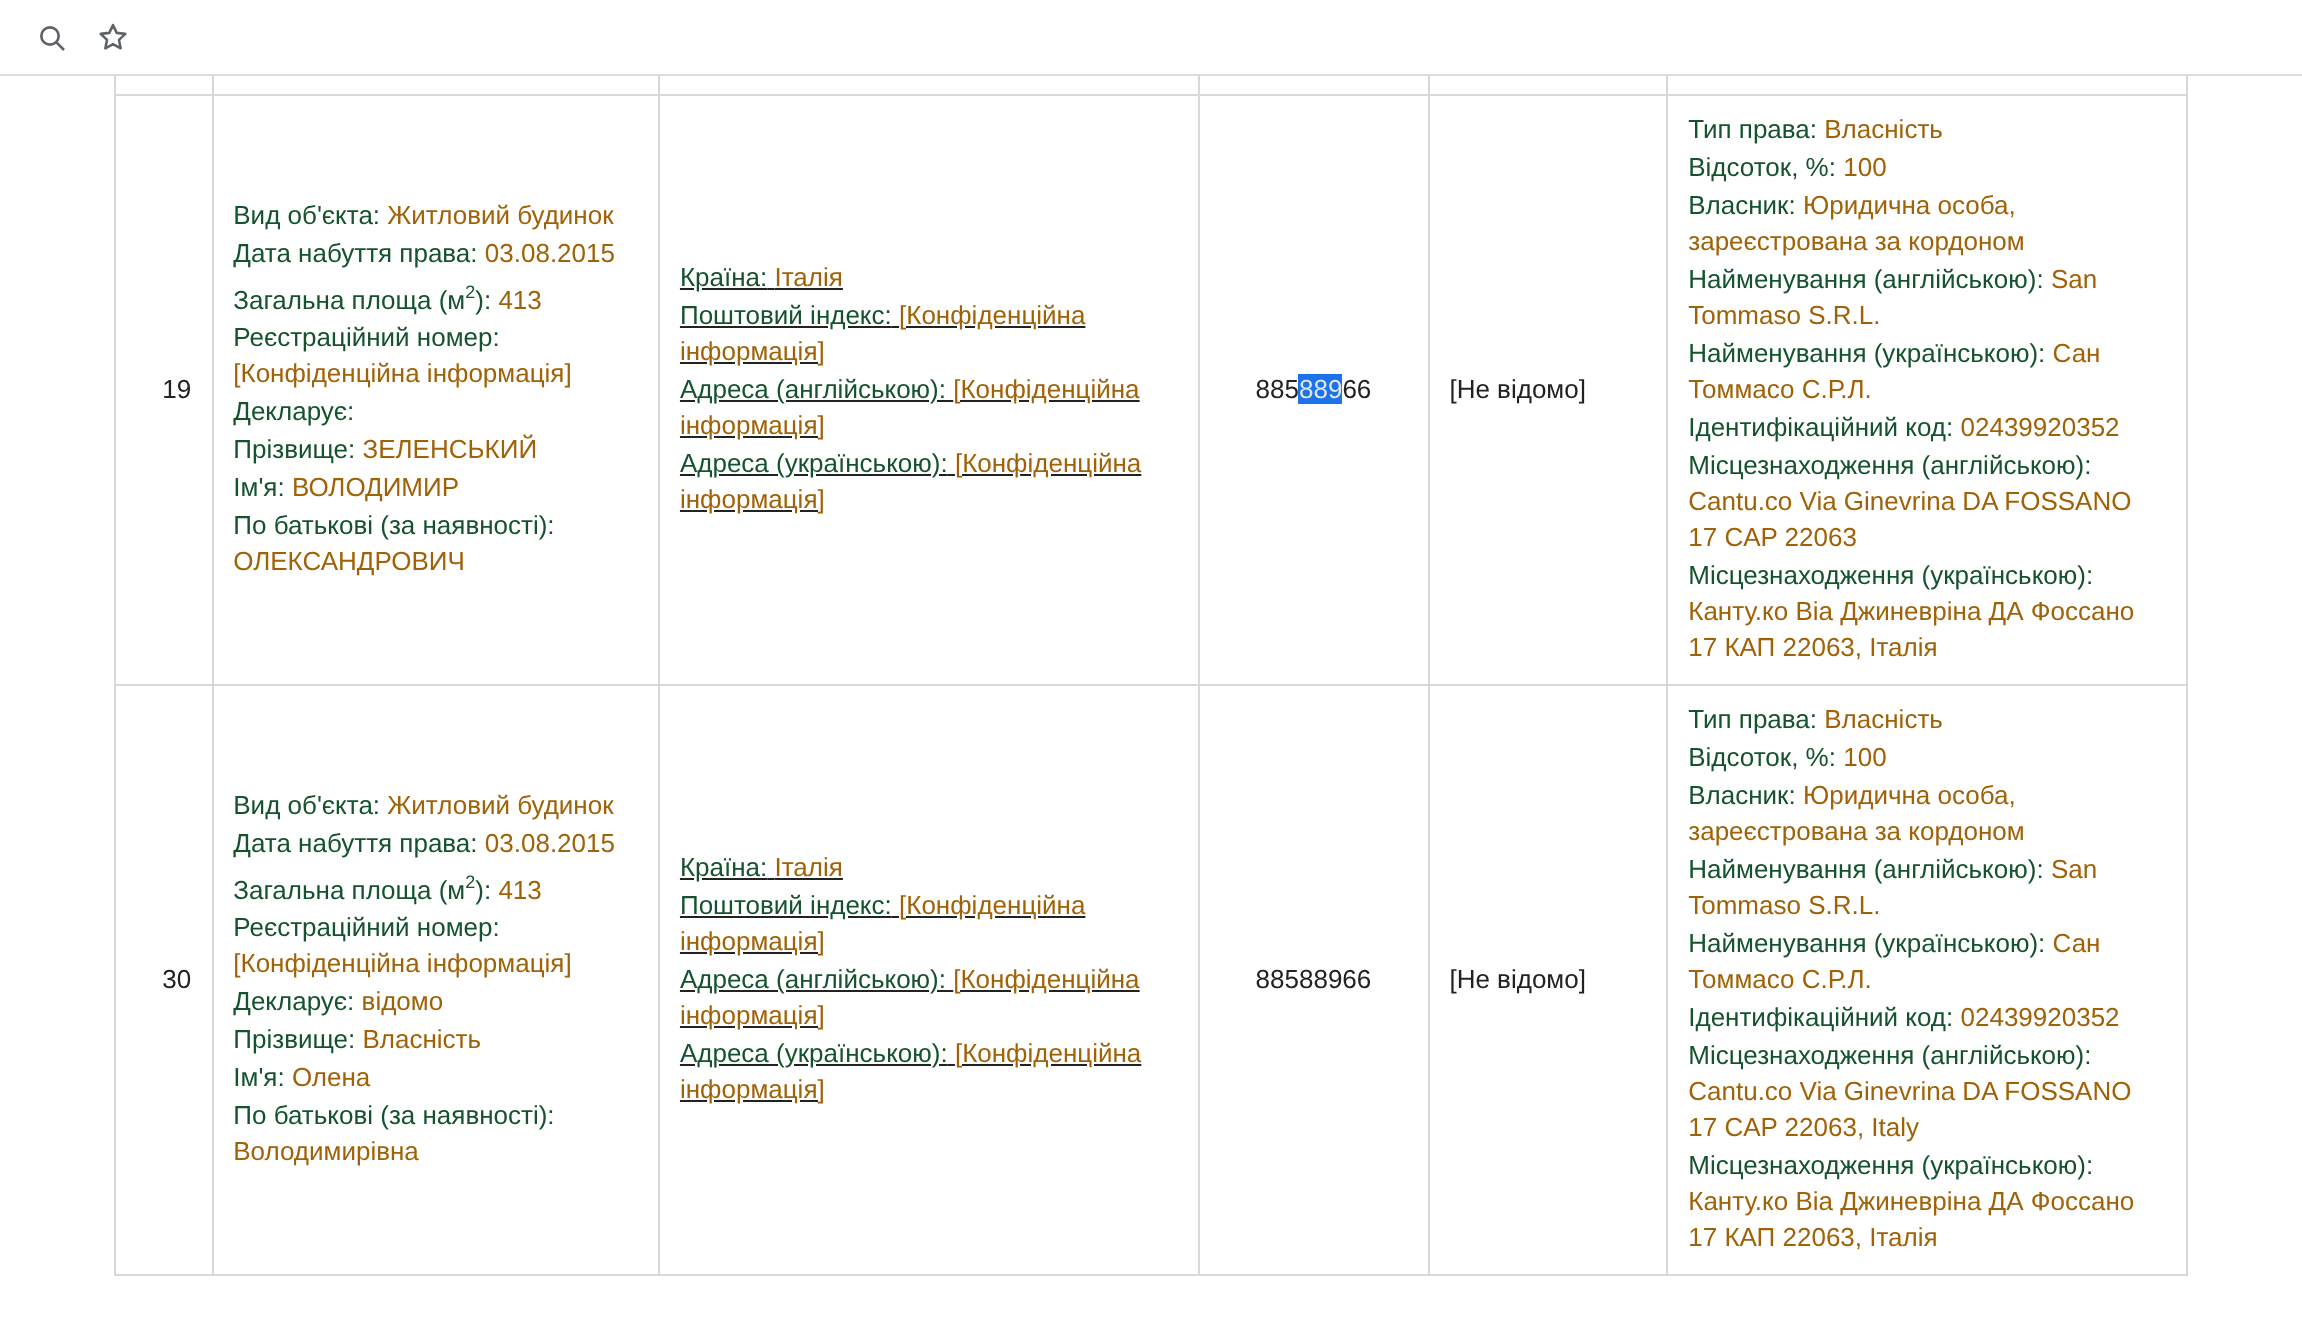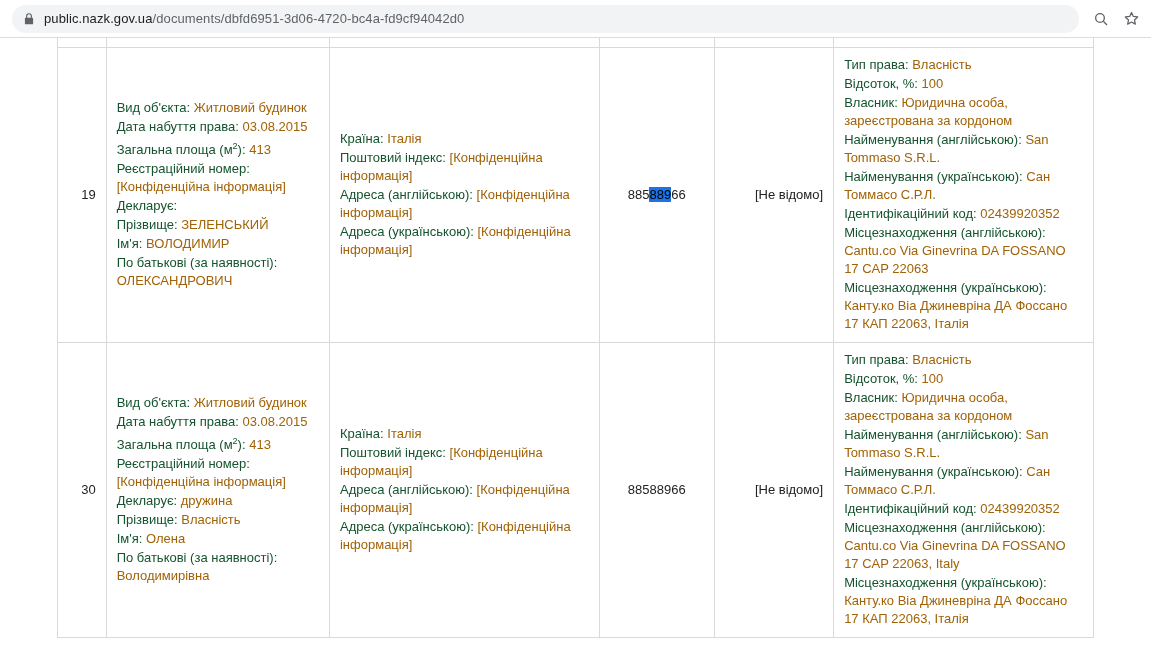--- a/index.html
+++ b/index.html
@@ -83,48 +83,42 @@
     line-height: 18px;
     color: #222;
   }
   td.idx {
     width: 44px;
     text-align: right;
     color: #333;
     font-size: 13px;
   }
   td.c1 { width: 202px; }
-  td.c2 { width: 244px; }
+  td.c2 { width: 244px; text-decoration: underline; }
   td.c3 { width: 104px; text-align: center; }
-  td.c4 { width: 108px; text-align: right; }
+  td.c4 { width: 108px; text-align: left; }
   td.c5 { width: 235px; }
 
   .lbl { color: #14532d; }
   .val { color: #a16207; text-align: center; }
   .fld { margin: 0 0 1px 0; }
   .sup { font-size: 9px; vertical-align: super; }
 
   .hl {
     background: #1a73e8;
-    color: #000000;
+    color: #e5e5e5;
   }
 
   
   .stub-row td { height: 14px; padding: 0; }
 </style>
 </head>
 <body>
 
 <div id="browser-bar">
-  <div class="omnibox">
-    <svg class="lock-icon" viewBox="0 0 24 24">
-      <path fill="#5f6368" d="M12 2a5 5 0 0 0-5 5v3H6a1 1 0 0 0-1 1v9a1 1 0 0 0 1 1h12a1 1 0 0 0 1-1v-9a1 1 0 0 0-1-1h-1V7a5 5 0 0 0-5-5zm0 2a3 3 0 0 1 3 3v3H9V7a3 3 0 0 1 3-3z"></path>
-    </svg>
-    <span class="url-text"><span class="host">public.nazk.gov.ua</span><span class="path">/documents/dbfd6951-3d06-4720-bc4a-fd9cf94042d0</span></span>
-  </div>
   <div class="bar-icon">
     <svg width="16" height="16" viewBox="0 0 24 24">
       <circle cx="10.5" cy="10.5" r="6.5" fill="none" stroke="#5f6368" stroke-width="2"></circle>
       <line x1="15.5" y1="15.5" x2="21" y2="21" stroke="#5f6368" stroke-width="2"></line>
     </svg>
   </div>
   <div class="bar-icon">
     <svg width="17" height="17" viewBox="0 0 24 24">
       <path d="M12 3.5l2.6 5.6 6.1.7-4.5 4.2 1.2 6-5.4-3-5.4 3 1.2-6L3.3 9.8l6.1-.7z" fill="none" stroke="#5f6368" stroke-width="1.8" stroke-linejoin="round"></path>
     </svg>
@@ -258,21 +252,21 @@
           <p class="fld">
             <span class="lbl">Загальна площа (м</span><span class="lbl sup">2</span><span class="lbl">):</span>
             <span class="val">413</span>
           </p>
           <p class="fld">
             <span class="lbl">Реєстраційний номер:</span>
             <span class="val">[Конфіденційна інформація]</span>
           </p>
           <p class="fld">
             <span class="lbl">Декларує:</span>
-            <span class="val">дружина</span>
+            <span class="val">відомо</span>
           </p>
           <p class="fld">
             <span class="lbl">Прізвище:</span>
             <span class="val">Власність</span>
           </p>
           <p class="fld">
             <span class="lbl">Ім'я:</span>
             <span class="val">Олена</span>
           </p>
           <p class="fld">

